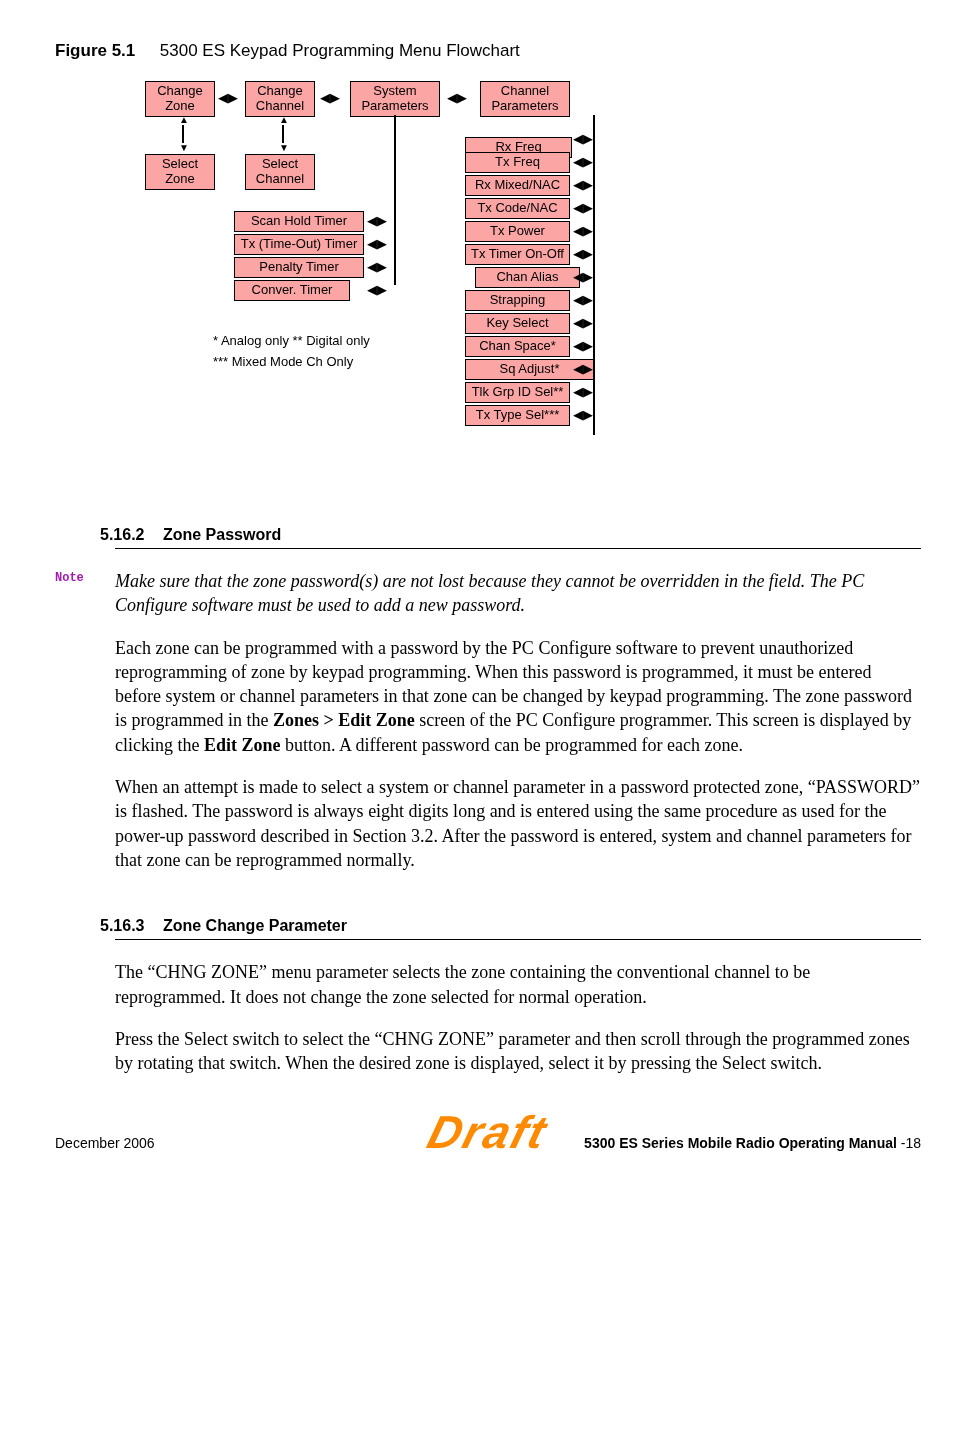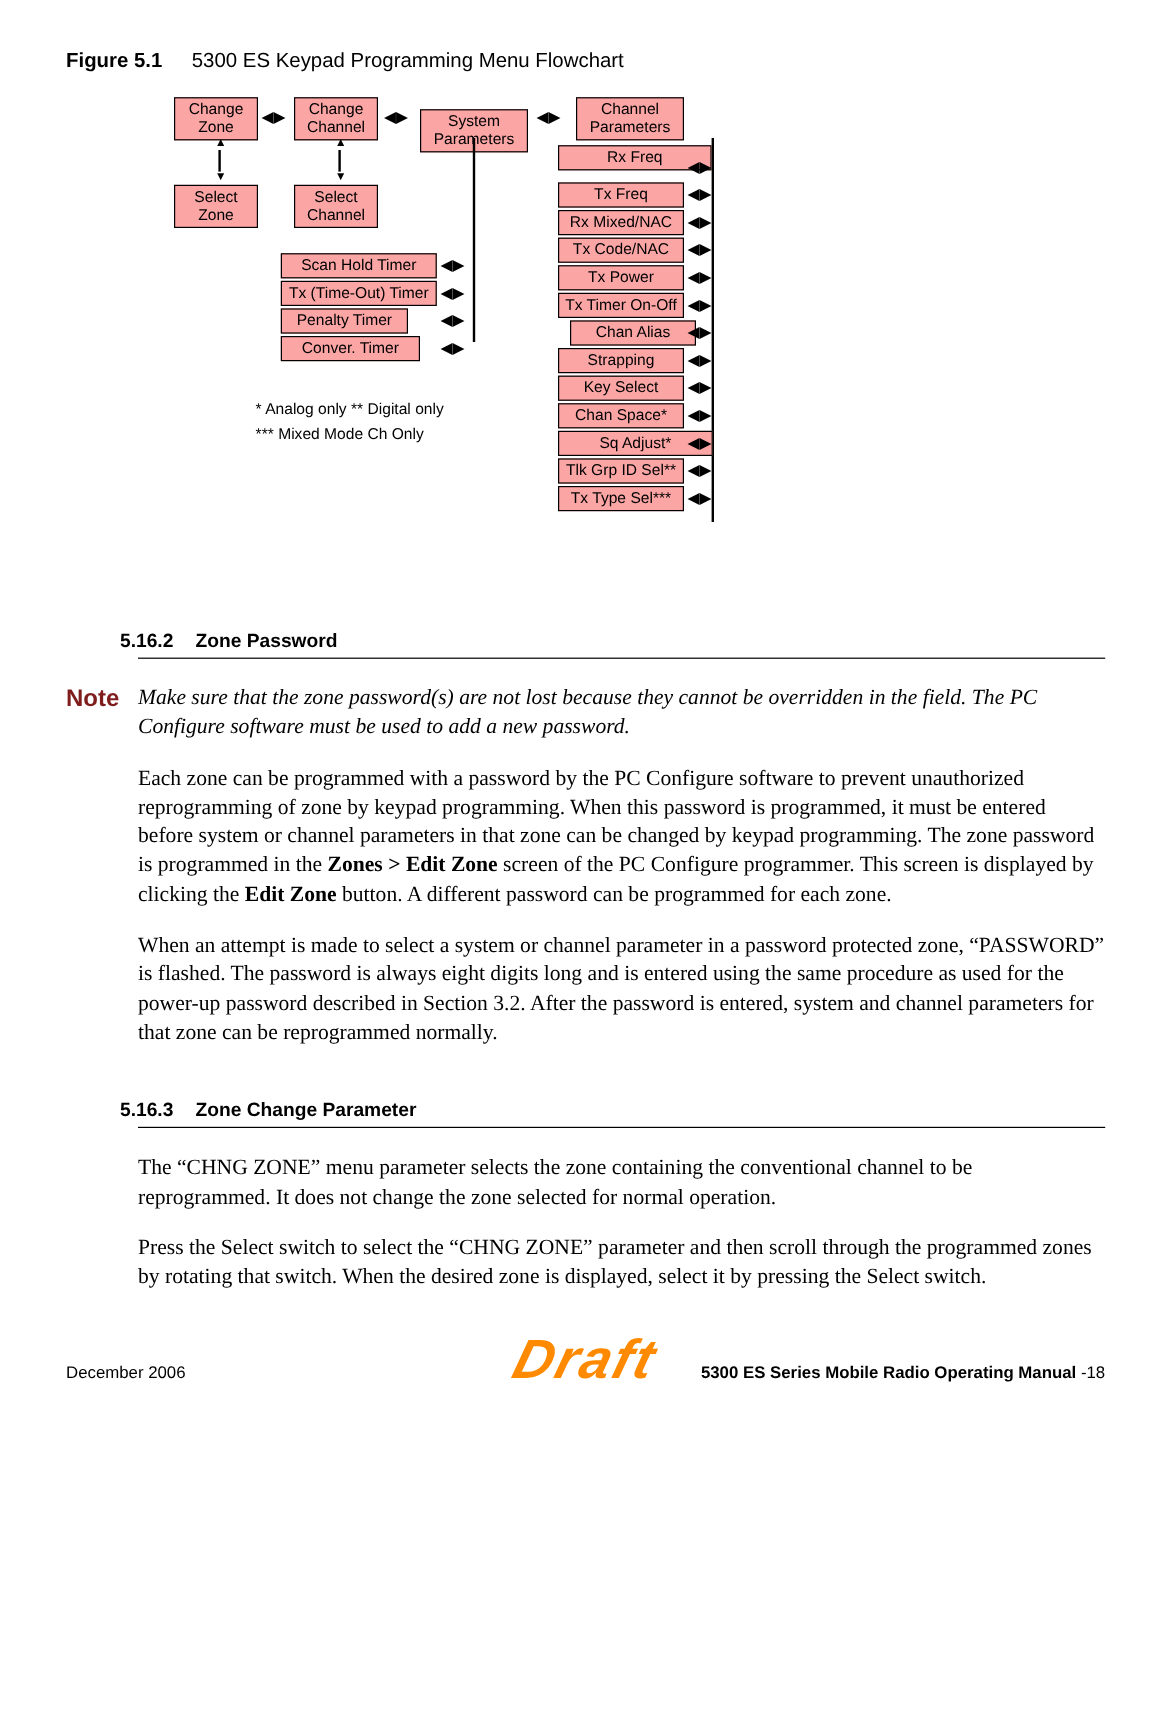--- a/index.html
+++ b/index.html
@@ -77,24 +77,24 @@
     border: none;
     border-top: 1px solid #000;
     margin: 4px 0 20px 60px;
   }
   .note-row {
     display: flex;
     margin: 20px 0 18px 0;
     align-items: flex-start;
   }
   .note-label {
-    font-family: Liberation Sans, sans-serif;
-    font-weight: bold;
-    color: #7f1d1d;
-    font-size: 20px;
+    font-family: Liberation Mono, monospace;
+    font-weight: bold;
+    color: #a21caf;
+    font-size: 12px;
     width: 60px;
     flex-shrink: 0;
     padding-top: 2px;
   }
   .note-text, .body-text {
     font-style: italic;
     font-size: 18px;
     line-height: 1.35;
   }
   .body-text {
@@ -131,21 +131,21 @@
 
 <div class="figure-label" data-name="figure-caption">
   <span class="fignum" data-name="figure-number">Figure 5.1</span>
   <span class="figtitle" data-name="figure-title">5300 ES Keypad Programming Menu Flowchart</span>
 </div>
 
 <div class="flowchart" data-name="flowchart">
 
   <div class="box" style="left:0px;top:0px;width:70px;" data-name="box-change-zone">Change<br>Zone</div>
   <div class="box" style="left:100px;top:0px;width:70px;" data-name="box-change-channel">Change<br>Channel</div>
-  <div class="box" style="left:205px;top:10px;width:90px;" data-name="box-system-params">System<br>Parameters</div>
+  <div class="box" style="left:205px;top:0px;width:90px;" data-name="box-system-params">System<br>Parameters</div>
   <div class="box" style="left:335px;top:0px;width:90px;" data-name="box-channel-params">Channel<br>Parameters</div>
   <span class="dblarrow" style="left:73px; top:17px;" data-name="hlink-arrow-icon"></span>
   <span class="dblarrow" style="left:175px;top:17px;" data-name="hlink-arrow-icon"></span>
   <span class="dblarrow" style="left:302px;top:17px;" data-name="hlink-arrow-icon"></span>
 
   <div style="position:absolute;left:34px; top:34px;font-size:10px;line-height:10px;">▲</div>
   <div class="smallvgap" style="left:37px; top:44px; height:18px;"></div>
   <div style="position:absolute;left:34px; top:62px;font-size:10px;line-height:10px;">▼</div>
   <div style="position:absolute;left:134px;top:34px;font-size:10px;line-height:10px;">▲</div>
   <div class="smallvgap" style="left:137px;top:44px; height:18px;"></div>
@@ -153,28 +153,28 @@
 
   <div class="box" style="left:0px;  top:73px;width:70px;" data-name="box-select-zone">Select<br>Zone</div>
   <div class="box" style="left:100px;top:73px;width:70px;" data-name="box-select-channel">Select<br>Channel</div>
 
   <div class="vline" style="left:249px;top:34px;height:170px;" data-name="sys-vline"></div>
 
   <div class="box" style="left:89px; top:130px;width:130px;" data-name="box-scan-hold-timer">Scan Hold Timer</div>
   <span class="dblarrow" style="left:222px;top:140px;" data-name="hlink-arrow-icon"></span>
   <div class="box" style="left:89px; top:153px;width:130px;" data-name="box-tx-timeout-timer">Tx (Time-Out) Timer</div>
   <span class="dblarrow" style="left:222px;top:163px;" data-name="hlink-arrow-icon"></span>
-  <div class="box" style="left:89px; top:176px;width:106px;" data-name="box-penalty-timer">Penalty Timer</div>
+  <div class="box" style="left:89px; top:176px;width:130px;" data-name="box-penalty-timer">Penalty Timer</div>
   <span class="dblarrow" style="left:222px;top:186px;" data-name="hlink-arrow-icon"></span>
   <div class="box" style="left:89px; top:199px;width:116px;" data-name="box-conver-timer">Conver. Timer</div>
   <span class="dblarrow" style="left:222px;top:209px;" data-name="hlink-arrow-icon"></span>
 
   <div class="vline" style="left:448px;top:34px;height:320px;" data-name="chan-vline"></div>
 
-  <div class="box" style="left:320px;top:40px; width:128px;" data-name="box-rx-freq">Rx Freq</div>
+  <div class="box" style="left:320px;top:56px; width:107px;text-decoration:underline;" data-name="box-rx-freq">Rx Freq</div>
   <span class="dblarrow" style="left:428px;top:58px;" data-name="hlink-arrow-icon"></span>
   <div class="box" style="left:320px;top:71px; width:105px;" data-name="box-tx-freq">Tx Freq</div>
   <span class="dblarrow" style="left:428px;top:81px;" data-name="hlink-arrow-icon"></span>
   <div class="box" style="left:320px;top:94px; width:105px;" data-name="box-rx-code-nac">Rx Mixed/NAC</div>
   <span class="dblarrow" style="left:428px;top:104px;" data-name="hlink-arrow-icon"></span>
   <div class="box" style="left:320px;top:117px;width:105px;" data-name="box-tx-code-nac">Tx Code/NAC</div>
   <span class="dblarrow" style="left:428px;top:127px;" data-name="hlink-arrow-icon"></span>
   <div class="box" style="left:320px;top:140px;width:105px;" data-name="box-tx-power">Tx Power</div>
   <span class="dblarrow" style="left:428px;top:150px;" data-name="hlink-arrow-icon"></span>
   <div class="box" style="left:320px;top:163px;width:105px;" data-name="box-tx-timer-onoff">Tx Timer On-Off</div>

